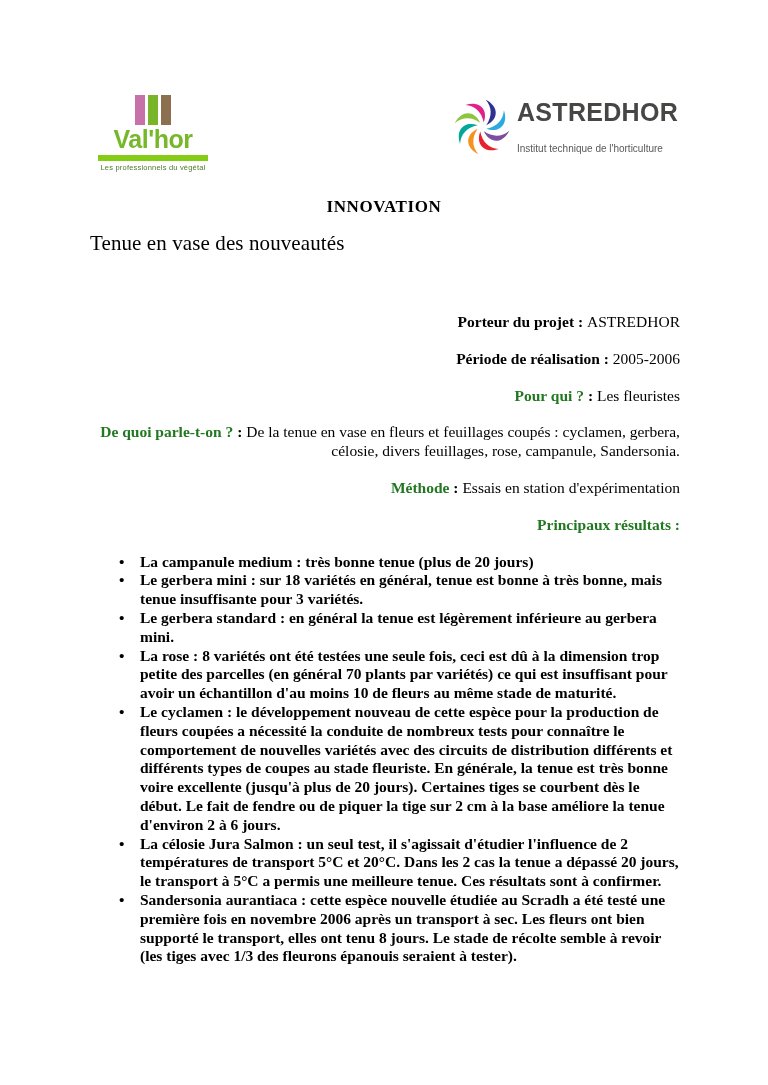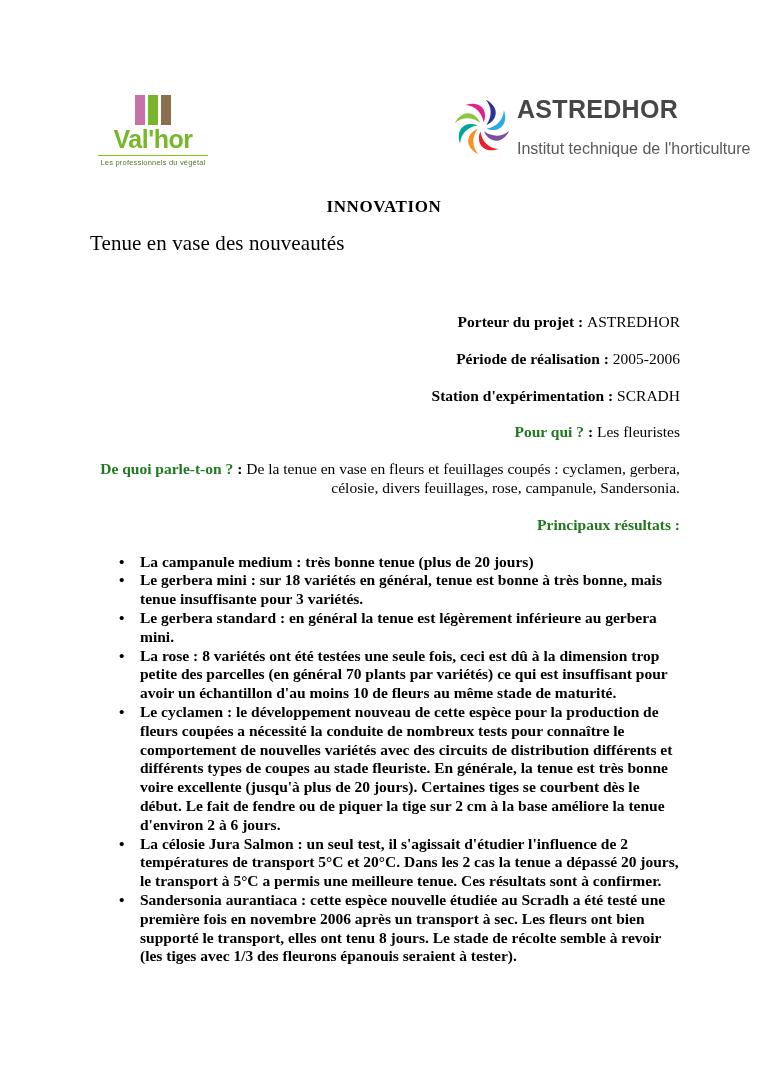--- a/index.html
+++ b/index.html
@@ -29,39 +29,39 @@
   .valhor .stripes{display:flex;justify-content:center;gap:3px;height:30px;}
   .valhor .stripes i{display:block;width:10px;height:30px;}
   .valhor .wordmark{
     margin-top:1px;
     font-size:25px;font-weight:bold;letter-spacing:-0.5px;
     color:var(--valhor-green);
     line-height:26px;
   }
   .valhor .tagline{
     margin-top:3px;padding-top:2px;
-    border-top:1px solid #84cc16;
+    border-top:6px solid #84cc16;
     font-size:7.5px;letter-spacing:0.2px;
     color:var(--valhor-tagline);
     white-space:nowrap;
   }
 
   .astredhor{
     position:absolute;left:451px;top:96px;
     display:flex;align-items:center;gap:4px;
     font-family:"Liberation Sans", sans-serif;
   }
   .astredhor svg{width:62px;height:62px;flex:0 0 auto;}
   .astredhor .wordmark{
     font-size:25px;font-weight:bold;letter-spacing:0.3px;
     color:var(--astredhor-charcoal);
     line-height:24px;
   }
   .astredhor .tagline{
-    font-size:16px;color:var(--astredhor-gray);
+    font-size:10px;color:var(--astredhor-gray);
     margin-top:19px;white-space:nowrap;
   }
 
   
   .kicker{
     position:absolute;top:197px;left:0;width:100%;
     text-align:center;font-size:17px;font-weight:bold;letter-spacing:0.6px;
   }
   .doc-title{
     position:absolute;top:231px;left:90px;
@@ -132,32 +132,32 @@
   <div class="content">
 
     <p class="field">
       <span class="lbl black">Porteur du projet</span><span class="sep"> : </span><span>ASTREDHOR</span>
     </p>
 
     <p class="field">
       <span class="lbl black">Période de réalisation</span><span class="sep"> : </span><span>2005-2006</span>
     </p>
 
-    <p class="field">
-      <span class="lbl black">Station d'expérimentation</span><span class="sep"> : </span><span>SCRADH</span>
-    </p>
 
     <p class="field">
       <span class="lbl green">Pour qui ?</span><span class="sep"> : </span><span>Les fleuristes</span>
     </p>
 
     <p class="field">
       <span class="lbl green">De quoi parle-t-on ?</span><span class="sep"> : </span><span>De la tenue en vase en fleurs et feuillages coupés : cyclamen, gerbera, célosie, divers feuillages, rose, campanule, Sandersonia.</span>
     </p>
 
+    <p class="field">
+      <span class="lbl green">Méthode</span><span class="sep"> : </span><span>Essais en station d'expérimentation</span>
+    </p>
 
     <p class="field">
       <span class="lbl green">Principaux résultats :</span>
     </p>
 
     <ul class="results">
       <li>La campanule medium : très bonne tenue (plus de 20 jours)</li>
       <li>Le gerbera mini : sur 18 variétés en général, tenue est bonne à très bonne, mais tenue insuffisante pour 3 variétés.</li>
       <li>Le gerbera standard : en général la tenue est légèrement inférieure au gerbera mini.</li>
       <li>La rose : 8 variétés ont été testées une seule fois, ceci est dû à la dimension trop petite des parcelles (en général 70 plants par variétés) ce qui est insuffisant pour avoir un échantillon d'au moins 10 de fleurs au même stade de maturité.</li>

